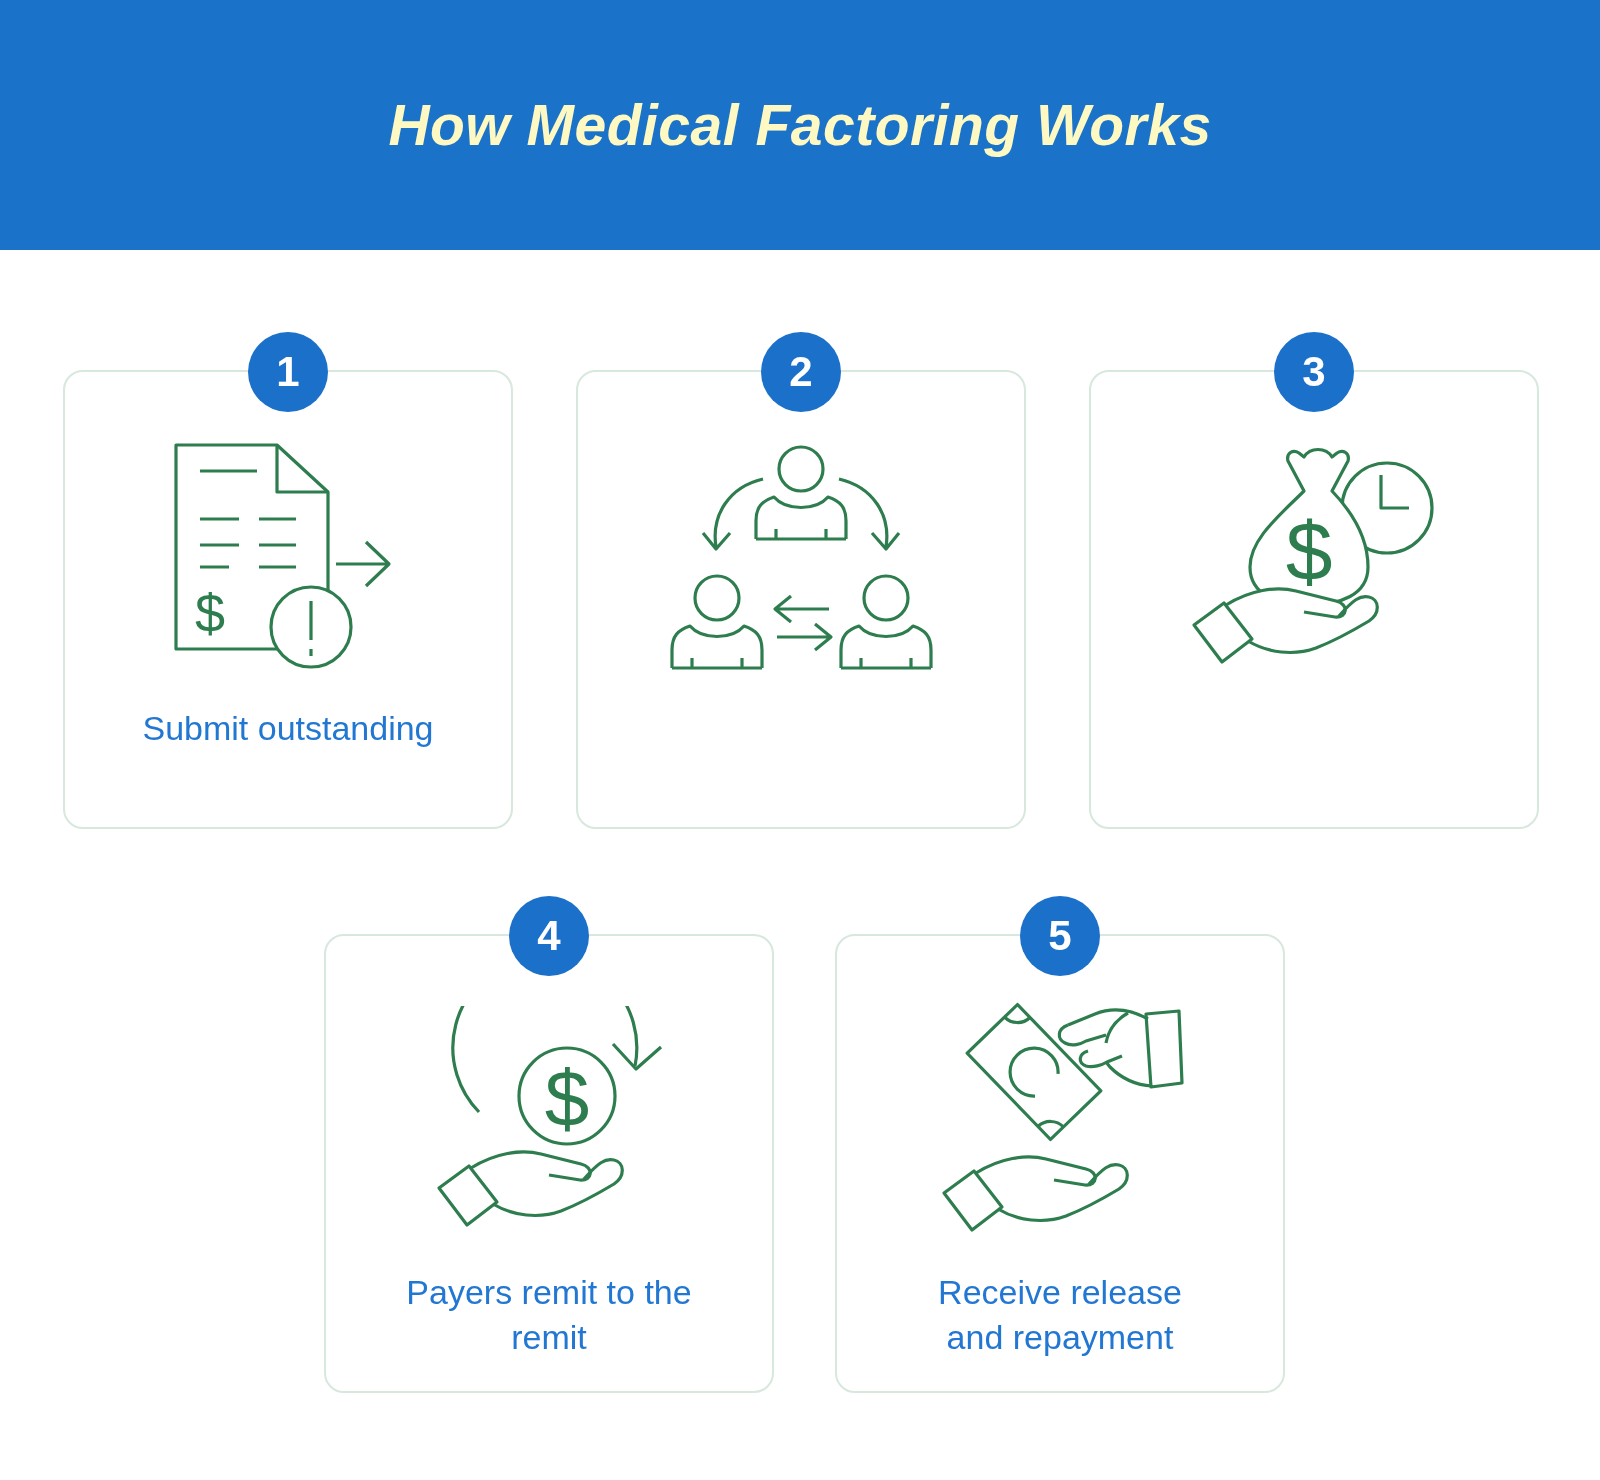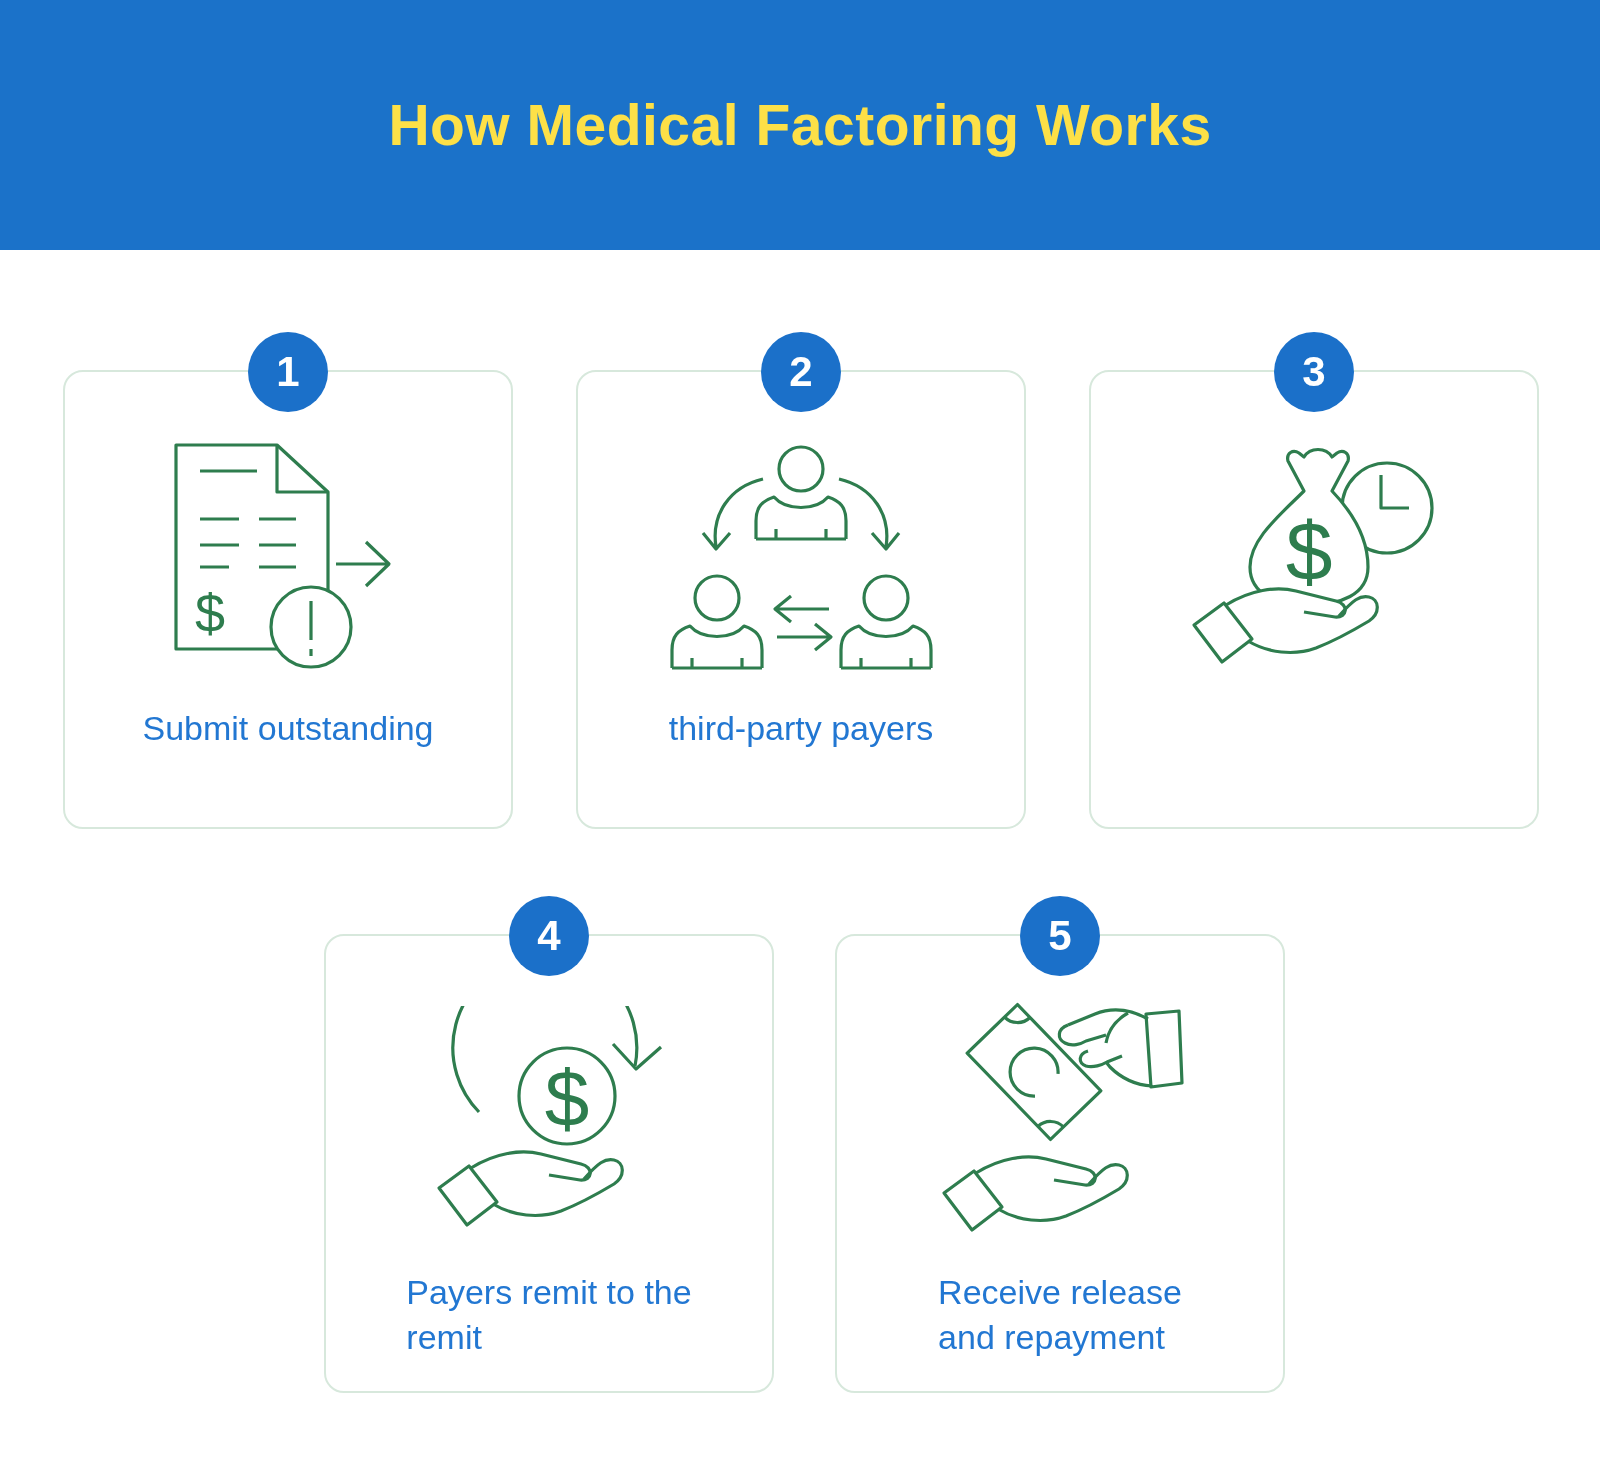--- a/index.html
+++ b/index.html
@@ -9,36 +9,36 @@
     --icon-green:#2E7D4E;
     --card-border:#D7E8DC;
     --bg-white:#FFFFFF;
   }
   *{box-sizing:border-box;margin:0;padding:0;}
   html,body{width:1600px;height:1480px;background:var(--bg-white);
     font-family:"Liberation Sans",sans-serif;overflow:hidden;}
   .page{position:relative;width:1600px;height:1480px;background:var(--bg-white);}
   .header{position:absolute;left:0;top:0;width:1600px;height:250px;
     background:var(--header-blue);display:flex;align-items:center;justify-content:center;}
-  .header h1{color:#fde047;font-size:57px;font-weight:bold;letter-spacing:.5px;}
+  .header h1{color:#fef9c3;font-size:57px;font-weight:bold;letter-spacing:.5px;font-style:italic;}
   .card{position:absolute;width:450px;height:459px;background:#fff;
     border:2px solid var(--card-border);border-radius:20px;
     display:flex;flex-direction:column;align-items:center;}
   .card1{left:63px;top:370px}
   .card2{left:576px;top:370px}
   .card3{left:1089px;top:370px}
   .card4{left:324px;top:934px}
   .card5{left:835px;top:934px}
   .badge{position:absolute;top:-40px;left:50%;margin-left:-40px;width:80px;height:80px;
     border-radius:50%;background:var(--badge-blue);display:flex;align-items:center;justify-content:center;}
   .badge span{color:#fff;font-size:42px;font-weight:bold;}
   .icon{height:240px;margin-top:66px;display:flex;align-items:center;justify-content:center;
     color:var(--icon-green);}
   .icon svg text{fill:currentColor;stroke:none;font-family:"Liberation Sans",sans-serif;}
-  .label{margin-top:28px;text-align:left;color:var(--label-blue);
+  .label{margin-top:28px;text-align:center;color:var(--label-blue);
     font-size:34px;line-height:45px;}
   .label .line{display:block;}
 </style>
 </head>
 <body>
 
 <div class="page">
 
   <div class="header">
     <h1>How Medical Factoring Works</h1>
@@ -80,21 +80,20 @@
           <circle cx="227" cy="153" r="22"></circle>
           <path d="M182 223 L182 205 C182 191 188 185 200 181 C212 195 242 195 254 181 C266 185 272 191 272 205 L272 223 M182 223 H272 M202 223 V213 M252 223 V213"></path>
           <path d="M104 34 C70 42 52 70 57 102 M44 88 L57 104 L71 88"></path>
           <path d="M180 34 C214 42 232 70 227 102 M213 88 L227 104 L240 88"></path>
           <path d="M118 164 H170 M132 151 L116 164 L132 177"></path>
           <path d="M118 192 H170 M156 179 L172 192 L156 205"></path>
         </g>
       </svg>
     </div>
     <div class="label">
-      <span class="line">third-party payers</span>
     </div>
   </section>
 
   <section class="card card3">
     <div class="badge">
       <span>3</span>
     </div>
     <div class="icon">
       <svg width="248" height="226" viewBox="0 0 248 226">
         <g fill="none" stroke="currentColor" stroke-width="3.2" stroke-linejoin="round">

